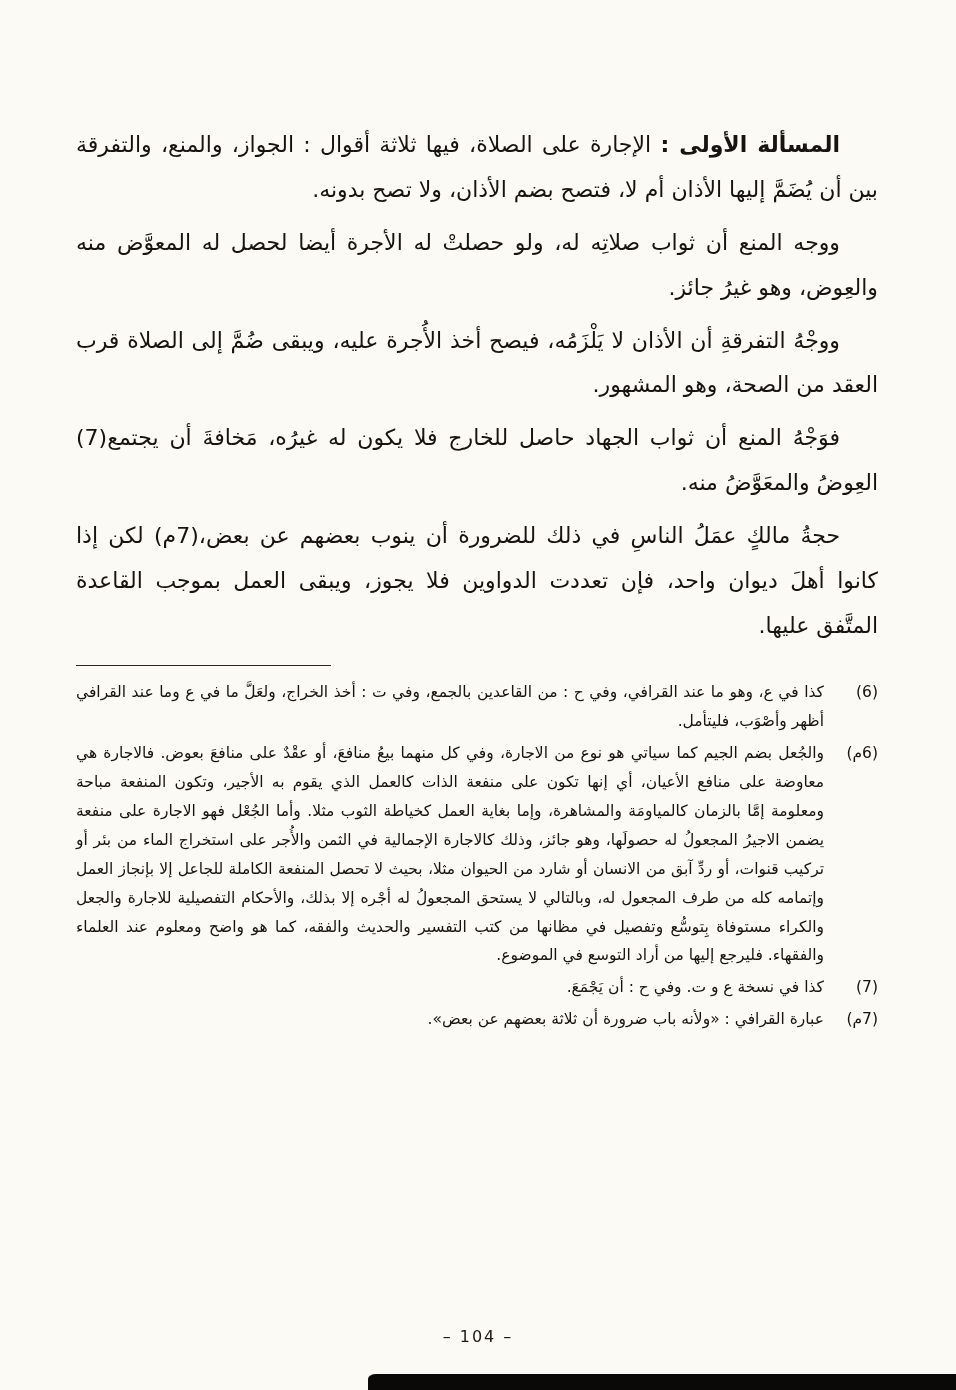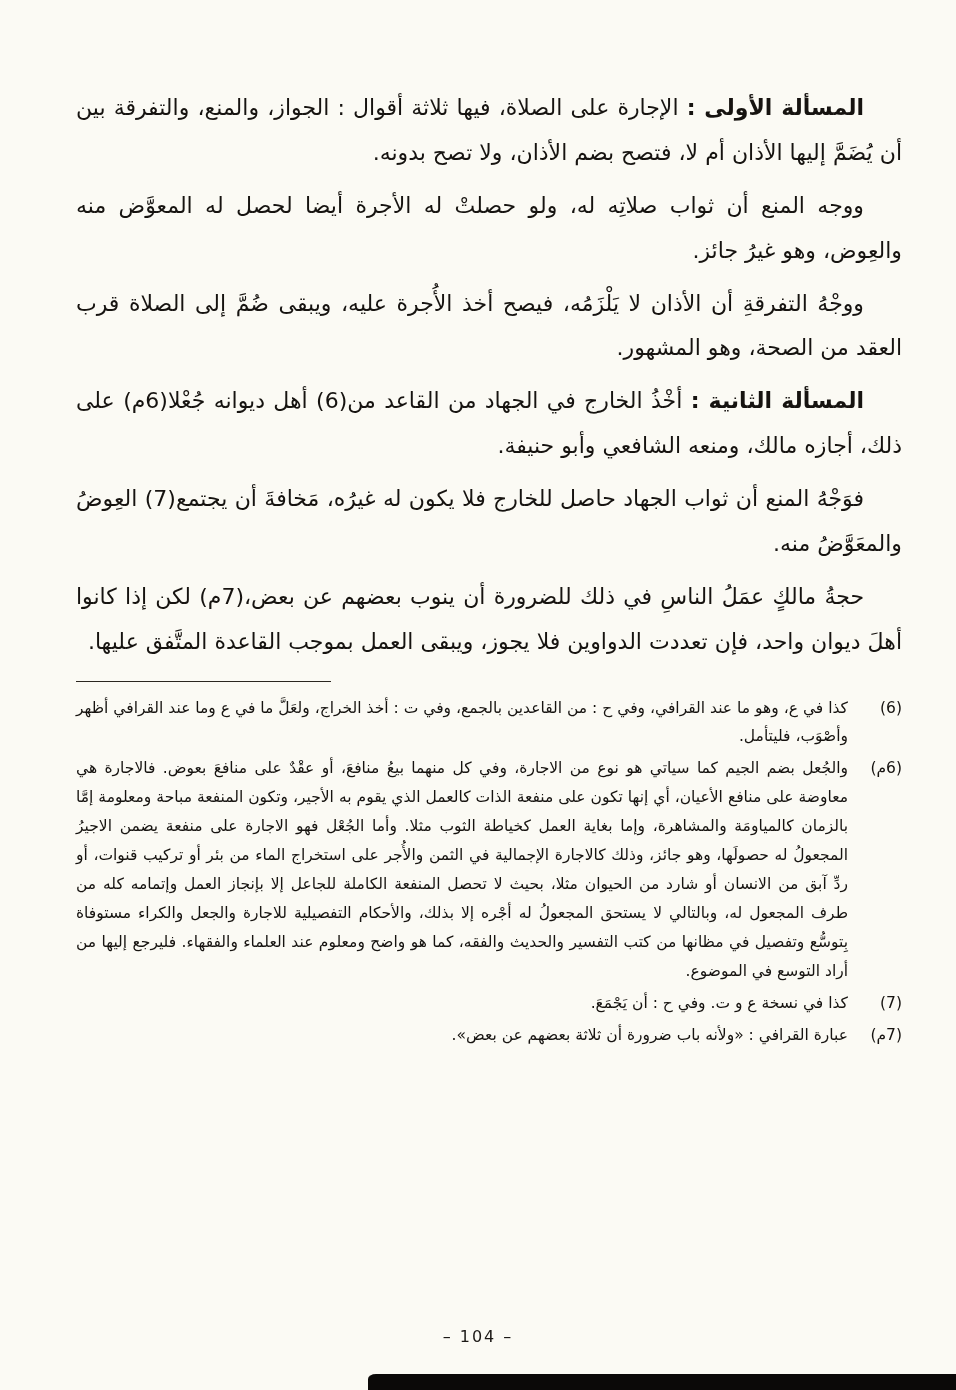--- a/index.html
+++ b/index.html
@@ -11,22 +11,23 @@
     height: 1390px;
     background: #fbfaf4;
     color: #161310;
     font-family: "DejaVu Sans", sans-serif;
     position: relative;
     overflow: hidden;
   }
   .page {
     position: absolute;
     inset: 0;
-    padding: 86px 54px 0 76px;
+    padding: 86px 78px 0 76px;
     box-sizing: border-box;
+    margin-top: 37px;
   }
   
   .main-text {
     direction: rtl;
     text-align: justify;
     font-size: 22px;
     line-height: 2.04;
   }
   .main-text p {
     margin: 0 0 8px 0;
@@ -87,21 +88,20 @@
 </style>
 </head>
 <body>
 
 <div class="page">
 
   <div class="main-text">
     <p class="para"><strong class="lead">المسألة الأولى :</strong> <span>الإجارة على الصلاة، فيها ثلاثة أقوال : الجواز، والمنع، والتفرقة بين أن يُضَمَّ إليها الأذان أم لا، فتصح بضم الأذان، ولا تصح بدونه.</span></p>
     <p class="para"><span>ووجه المنع أن ثواب صلاتِه له، ولو حصلتْ له الأجرة أيضا لحصل له المعوَّض منه والعِوض، وهو غيرُ جائز.</span></p>
     <p class="para"><span>ووجْهُ التفرقةِ أن الأذان لا يَلْزَمُه، فيصح أخذ الأُجرة عليه، ويبقى ضُمَّ إلى الصلاة قرب العقد من الصحة، وهو المشهور.</span></p>
-    <p class="para"><strong class="lead">المسألة الثانية :</strong> <span>أخْذُ الخارج في الجهاد من القاعد من(6) أهل ديوانه جُعْلا(6م) على ذلك، أجازه مالك، ومنعه الشافعي وأبو حنيفة.</span></p>
     <p class="para"><span>فوَجْهُ المنع أن ثواب الجهاد حاصل للخارج فلا يكون له غيرُه، مَخافةَ أن يجتمع(7) العِوضُ والمعَوَّضُ منه.</span></p>
     <p class="para"><span>حجةُ مالكٍ عمَلُ الناسِ في ذلك للضرورة أن ينوب بعضهم عن بعض،(7م) لكن إذا كانوا أهلَ ديوان واحد، فإن تعددت الدواوين فلا يجوز، ويبقى العمل بموجب القاعدة المتَّفق عليها.</span></p>
   </div>
 
   <div class="fn-sep"></div>
 
   <div class="footnotes">
     <div class="footnote">
       <span class="fn-marker">(6)</span>
       <span class="fn-text">كذا في ع، وهو ما عند القرافي، وفي ح : من القاعدين بالجمع، وفي ت : أخذ الخراج، ولعَلَّ ما في ع وما عند القرافي أظهر وأصْوَب، فليتأمل.</span>

